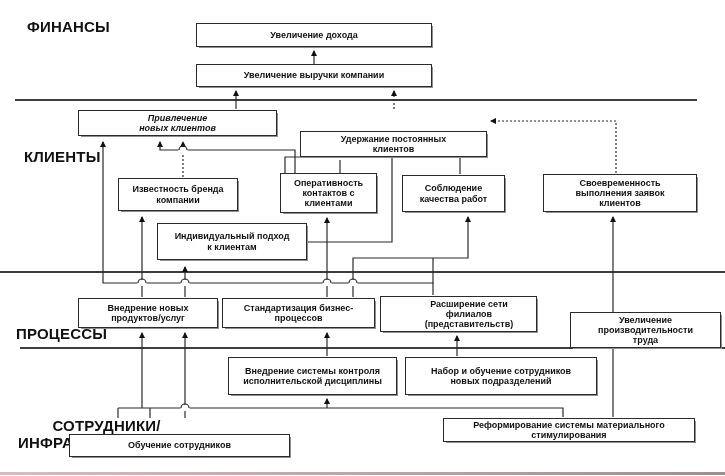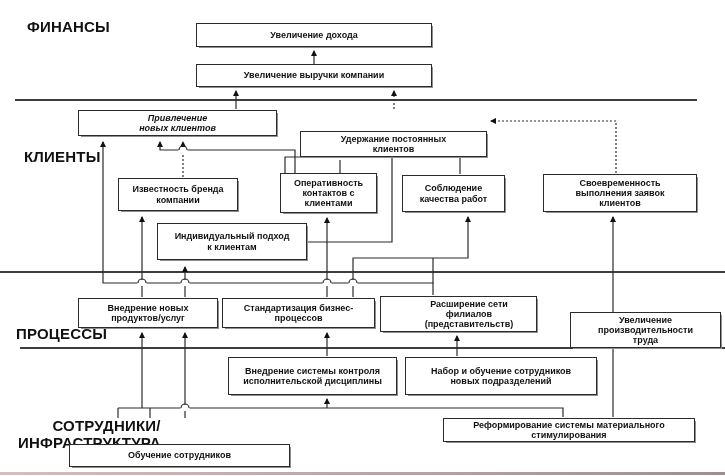--- a/index.html
+++ b/index.html
@@ -125,16 +125,16 @@
     <div class="node" style="left: 380px; top: 296px; width: 157px; height: 36px; padding-left: 24px;">Расширение сети
 филиалов
 (представительств)</div>
     <div class="node" style="left: 542px; top: 312px; width: 151px; height: 36px; margin-left: 28px;">Увеличение
 производительности
 труда</div>
     <div class="node" style="left: 208px; top: 357px; width: 169px; height: 38px; margin-left: 20px;">Внедрение системы контроля
 исполнительской дисциплины</div>
     <div class="node" style="left: 405px; top: 357px; width: 192px; height: 38px;">Набор и обучение сотрудников
 новых подразделений</div>
-    <div class="node" style="left: 69px; top: 444px; width: 221px; height: 23px;">Обучение сотрудников</div>
+    <div class="node" style="left: 69px; top: 434px; width: 221px; height: 23px;">Обучение сотрудников</div>
     <div class="node" style="left: 443px; top: 418px; width: 252px; height: 24px;">Реформирование системы материального
 стимулирования</div>
   </div>
 
 </body></html>

